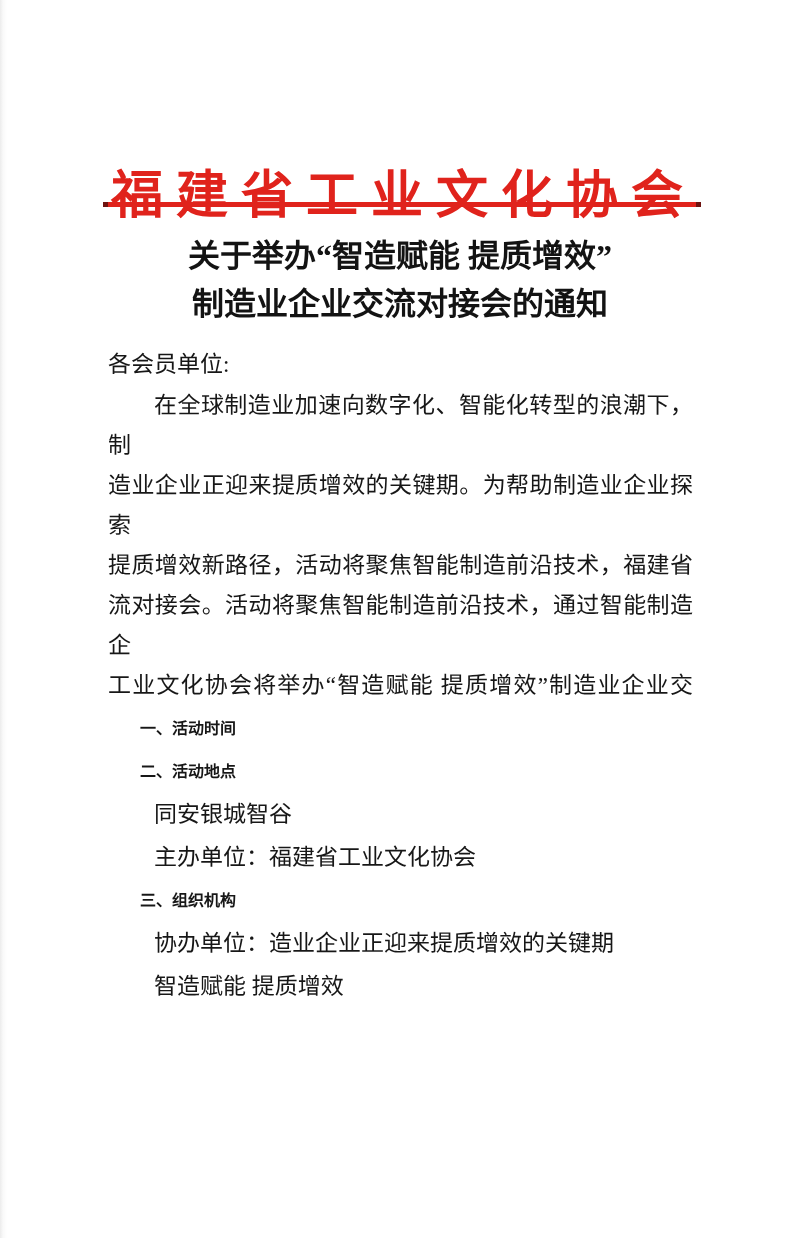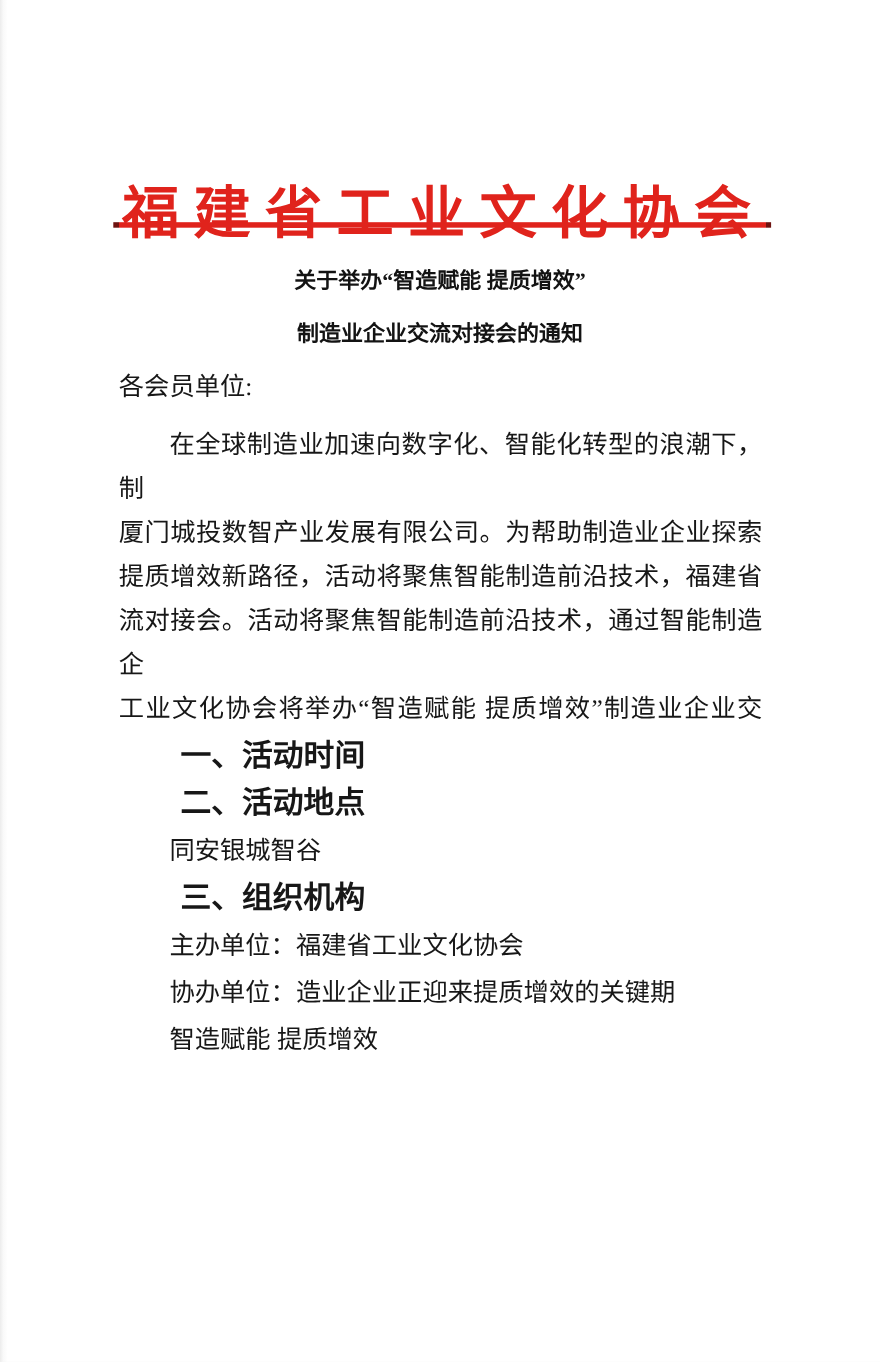--- a/index.html
+++ b/index.html
@@ -39,46 +39,46 @@
     width: 598px; height: 5px;
     background: linear-gradient(to right,
       #6e1310 0px, #6e1310 5px,
       var(--accent) 5px, var(--accent) calc(100% - 5px),
       #6e1310 calc(100% - 5px), #6e1310 100%);
   }
   .notice-title {
     position: absolute;
     top: 232px; left: 0; width: 800px;
     text-align: center;
-    font-size: 20px; line-height: 48px;
+    font-size: 32px; line-height: 48px;
     font-weight: bold;
     color: #131313;
   }
   .content {
     position: absolute;
     top: 331px; left: 108px; width: 585px;
     font-size: 23px;
     color: var(--ink);
   }
-  .salutation { line-height: 42px; text-align: left; }
-  .para { margin-top: 12px; }
+  .salutation { line-height: 42px; text-align: left; margin-top: 13px; }
+  .para { margin-top: 0; }
   .pline {
     line-height: 40px;
     text-align: justify;
     text-align-last: justify;
   }
   .pline.first { text-indent: 2em; }
   .pline.last { text-align-last: left; }
   .sections { margin-top: 1px; }
   .sline {
     line-height: 43px;
     text-indent: 2em;
     white-space: nowrap;
   }
-  .sline.heading { font-weight: bold; font-size: 28px; }
+  .sline.heading { font-weight: bold; font-size: 16px; }
 </style>
 </head>
 <body>
 
 <div class="page">
 
   <div class="org-name">福建省工业文化协会</div>
 
   <div class="red-rule"></div>
 
@@ -86,32 +86,32 @@
     <div>关于举办“智造赋能 提质增效”</div>
     <div>制造业企业交流对接会的通知</div>
   </div>
 
   <div class="content">
 
     <div class="salutation">各会员单位:</div>
 
     <div class="para">
       <div class="pline first">在全球制造业加速向数字化、智能化转型的浪潮下，制</div>
-      <div class="pline">厦门城投数智产业发展有限公司。为帮助制造业企业探索</div>
+      <div class="pline">造业企业正迎来提质增效的关键期。为帮助制造业企业探索</div>
       <div class="pline">提质增效新路径，活动将聚焦智能制造前沿技术，福建省</div>
       <div class="pline">流对接会。活动将聚焦智能制造前沿技术，通过智能制造企</div>
       <div class="pline">工业文化协会将举办“智造赋能 提质增效”制造业企业交</div>
     </div>
 
     <div class="sections">
       <div class="sline heading">一、活动时间</div>
       <div class="sline heading">二、活动地点</div>
       <div class="sline">同安银城智谷</div>
+      <div class="sline">主办单位：福建省工业文化协会</div>
       <div class="sline heading">三、组织机构</div>
-      <div class="sline">主办单位：福建省工业文化协会</div>
       <div class="sline">协办单位：造业企业正迎来提质增效的关键期</div>
       <div class="sline">智造赋能 提质增效</div>
 
     </div>
 
   </div>
 
 </div>
 
 </body></html>

